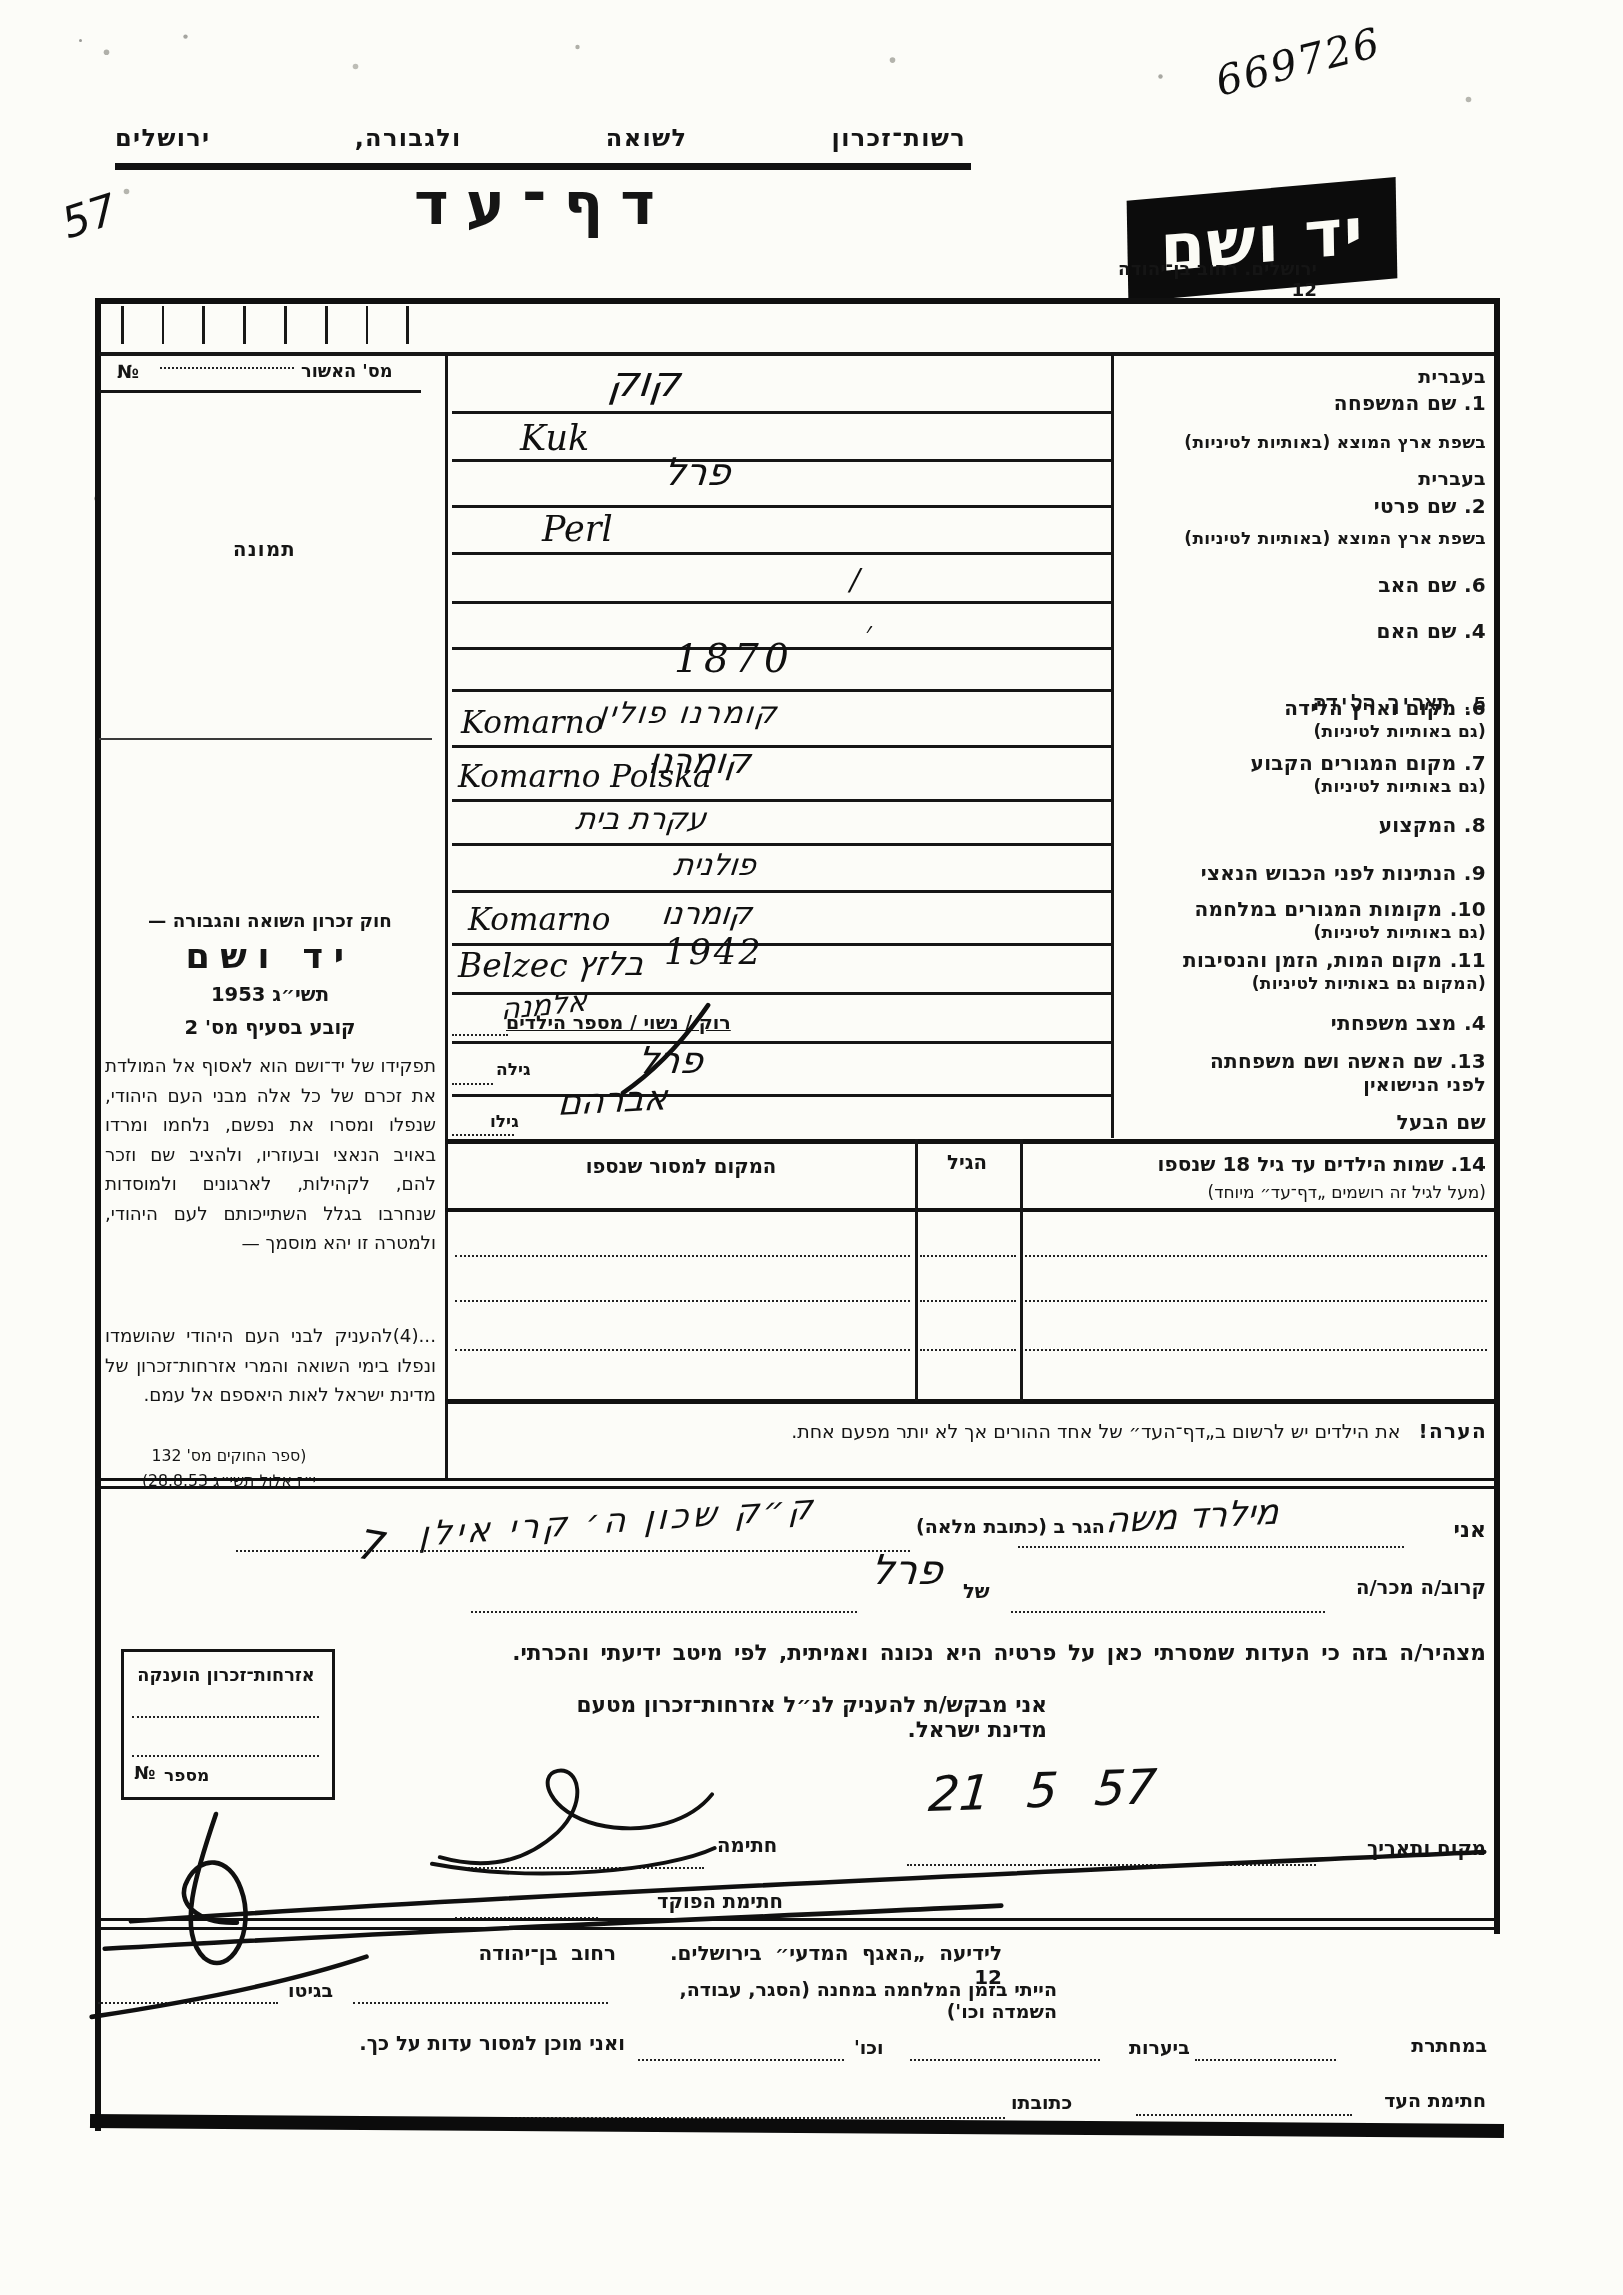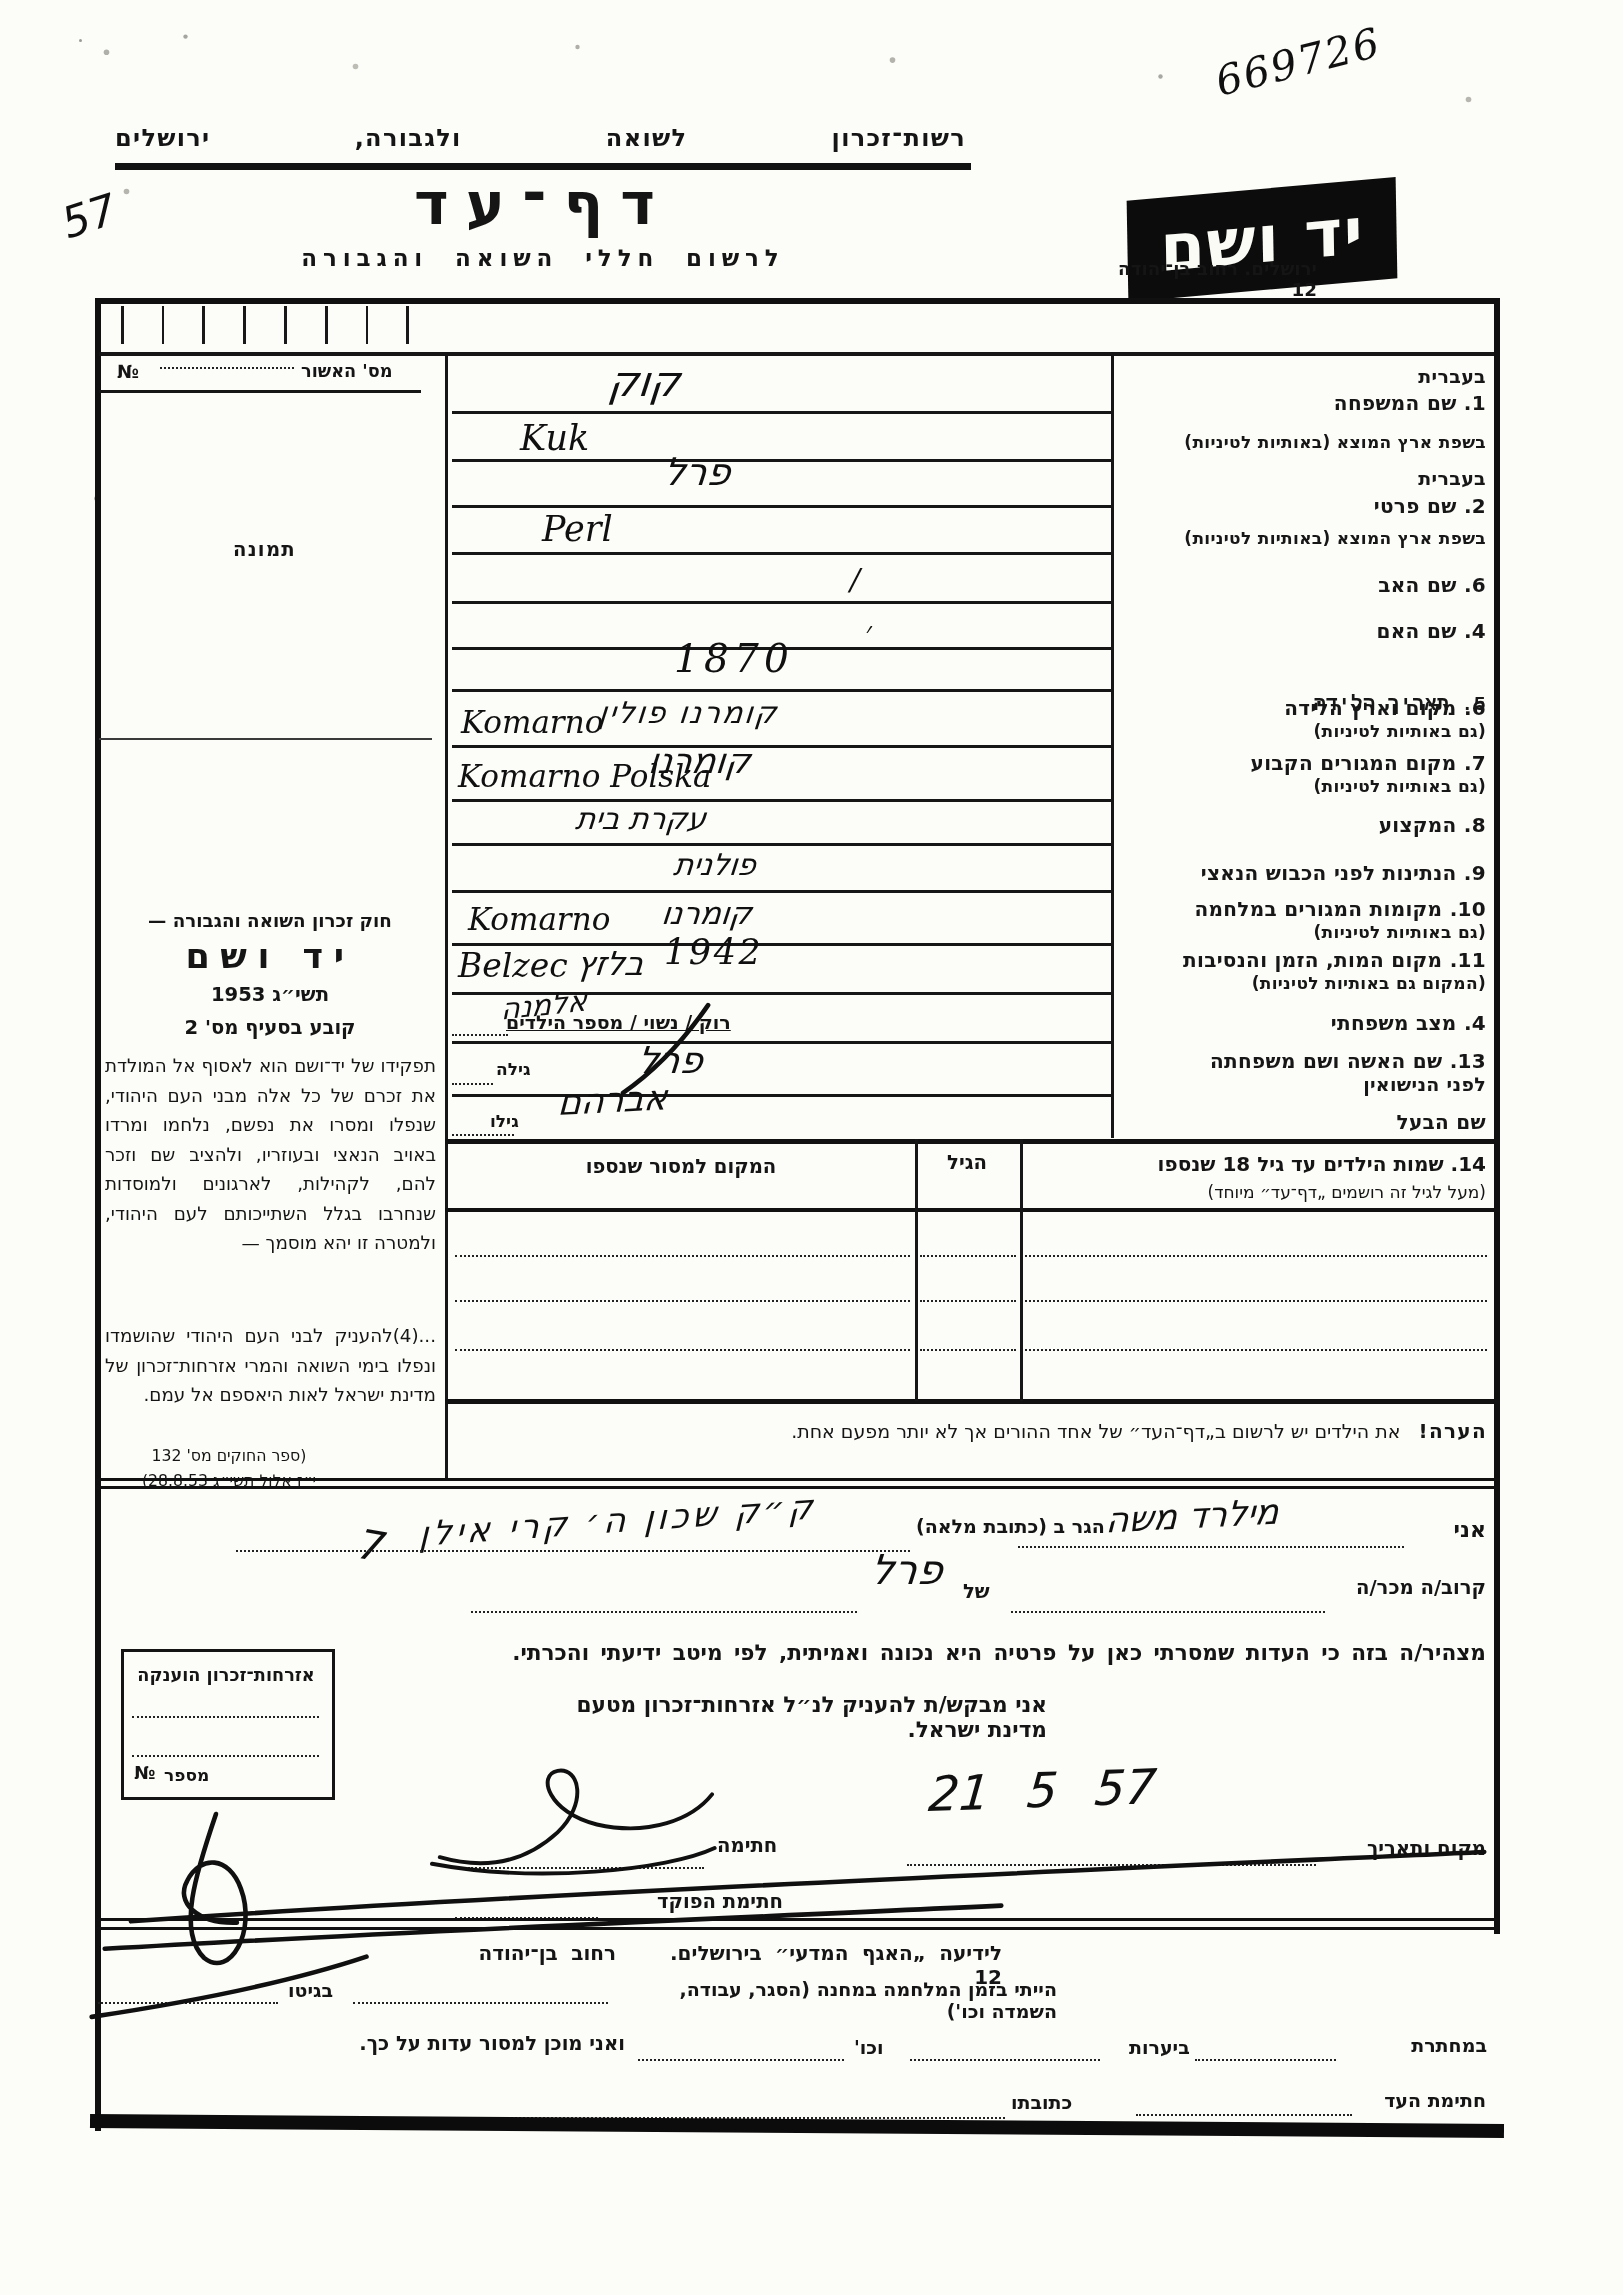--- a/index.html
+++ b/index.html
@@ -26,21 +26,20 @@
 <body>
 
 <div id="page">
 
   <div class="noise ab" style="left:79px;top:39px;"></div>
 
   <div class="ab hwh" style="left:62px;top:191px;font-size:43px;transform:rotate(-18deg);">57</div>
   <div class="ab rtl b" style="left:115px;top:124px;width:851px;font-size:24px;letter-spacing:1.3px;text-align:justify;text-align-last:justify;">רשות־זכרון לשואה ולגבורה, ירושלים</div>
   <div class="ab" style="left:115px;top:163px;width:856px;height:6.5px;background:#121212;"></div>
   <div class="ab rtl b c" style="left:115px;top:169px;width:856px;font-size:59px;letter-spacing:17px;">דף־עד</div>
-  <div class="ab rtl b c" style="left:115px;top:245px;width:856px;font-size:23px;letter-spacing:5.9px;word-spacing:13px;">לרשום חללי השואה והגבורה</div>
 
   <div class="ab hw" style="left:1214px;top:38px;font-size:41px;transform:rotate(-14deg);letter-spacing:2px;">669726</div>
   <div class="ab" style="left:1127px;top:189px;width:270px;height:101px;background:#0c0c0c;transform:rotate(-5deg) skewX(-4deg);display:flex;align-items:center;justify-content:center;">
     <span class="rtl b" style="font-size:65px;color:#fbfbf5;letter-spacing:1.3px;">יד ושם</span>
   </div>
   <div class="ab rtl b tr" style="left:1094px;top:258px;width:223px;font-size:18.3px;">ירושלים. רחוב בן־יהודה 12</div>
 
   <div class="ab" style="left:95px;top:298px;width:1405px;height:5.9px;background:#101010;"></div>
   <div class="ab" style="left:95px;top:298px;width:5.9px;height:1833px;background:#101010;"></div>
   <div class="ab" style="left:1494px;top:298px;width:5.9px;height:1636px;background:#101010;"></div>

